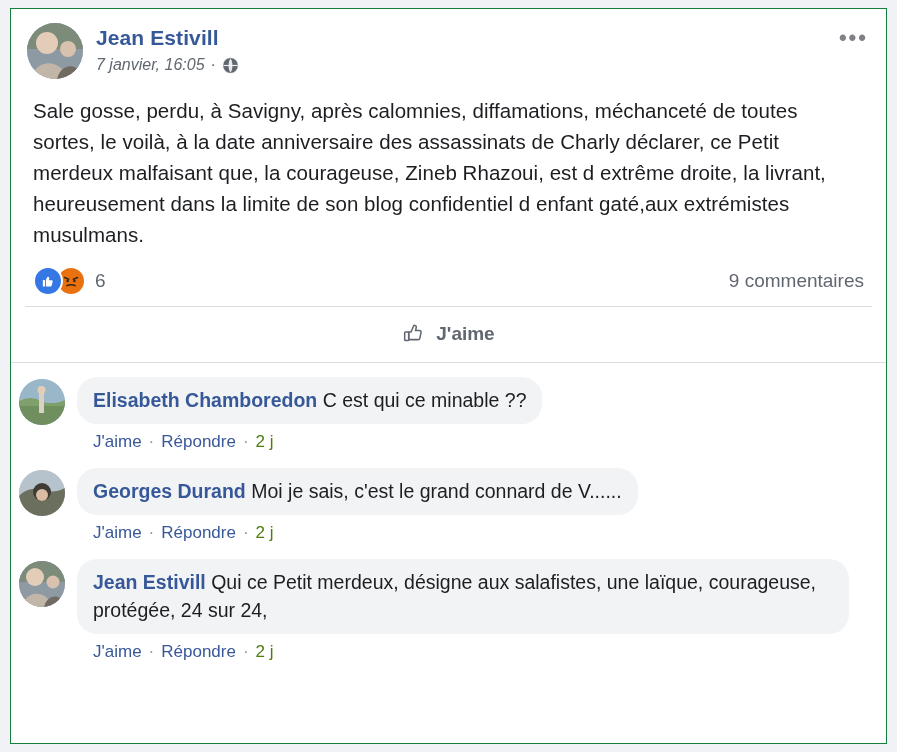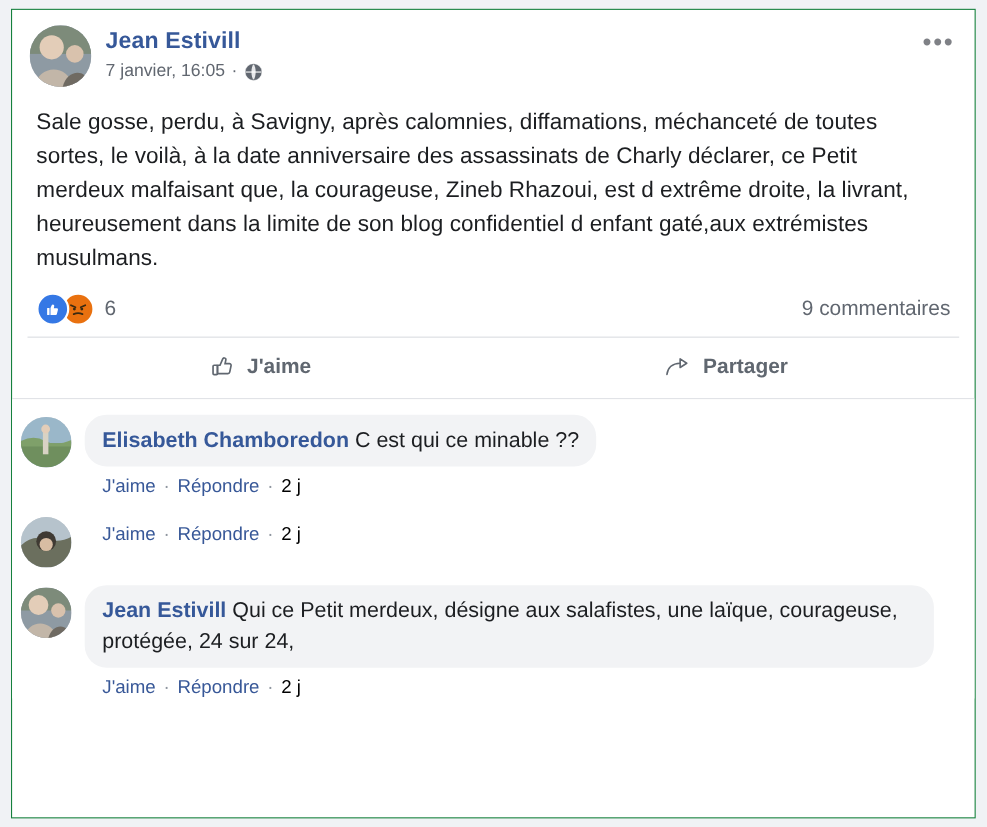--- a/index.html
+++ b/index.html
@@ -57,20 +57,21 @@
     letter-spacing: 0.1px;
   }
   .meta {
     color: #616770;
     font-size: 16px;
     margin-top: 5px;
     display: flex;
     align-items: center;
     gap: 6px;
     line-height: 19px;
+    font-style: italic;
   }
   .globe-icon {
     display: inline-block;
     width: 17px;
     height: 17px;
     position: relative;
     top: 1px;
   }
   .dots-menu {
     position: absolute;
@@ -194,21 +195,21 @@
   }
   .comment-actions {
     margin: 8px 0 0 16px;
     font-size: 17px;
     color: #385898;
     display: flex;
     align-items: center;
     gap: 7px;
   }
   .comment-actions .sep { color: #8d949e; }
-  .comment-actions .time { color: #000000; }
+  .comment-actions .time { color: #4d7c0f; }
   .comment-actions .link { cursor: pointer; font-weight: normal; }
 </style>
 </head>
 <body>
 
 <div id="page">
   <div class="card">
 
     <div class="post-header">
       <div class="avatar">
@@ -267,29 +268,20 @@
     <div class="action-bar">
       <div class="action-btn">
         <span>
           <svg width="23" height="23" viewBox="0 0 24 24" fill="none" stroke="#606770" stroke-width="1.6">
             <path d="M7 10.5 h2.4 l2.6-6 c.3-.7 1-1.1 1.7-.9 .9.2 1.4 1.1 1.2 2 l-.7 3.3 h4.1 c1 0 1.8.95 1.6 1.95 l-1.3 6.2 c-.16.8-.86 1.35-1.66 1.35 H7 Z"></path>
             <rect x="2.8" y="10.5" width="4.2" height="8.9" rx="1"></rect>
           </svg>
         </span>
         <span>J'aime</span>
       </div>
-      <div class="action-btn">
-        <span>
-          <svg width="24" height="23" viewBox="0 0 26 24" fill="none" stroke="#606770" stroke-width="1.6">
-            <path d="M2.5 19.5 C3.5 11 9.5 8.6 15.5 8.4" stroke-linecap="round"></path>
-            <path d="M15.5 4.2 L22 8.4 L15.5 12.6 Z" stroke-linejoin="round"></path>
-          </svg>
-        </span>
-        <span>Partager</span>
-      </div>
     </div>
 
     <div class="divider"></div>
 
     <div class="comments">
 
       <div class="comment">
         <div class="comment-avatar">
           <svg viewBox="0 0 46 46">
             <rect width="46" height="46" fill="#9ab7c9"></rect>
@@ -317,20 +309,24 @@
       <div class="comment">
         <div class="comment-avatar">
           <svg viewBox="0 0 46 46">
             <rect width="46" height="46" fill="#b6c3cc"></rect>
             <path d="M0 26 q10-10 23-6 q12 4 23-2 v28 H0 Z" fill="#6b6f5e"></path>
             <circle cx="23" cy="22" r="9" fill="#3f3a33"></circle>
             <circle cx="23" cy="25" r="6" fill="#d8bda3"></circle>
           </svg>
         </div>
         <div class="comment-main">
+          <div class="bubble">
+            <span class="cname">Georges Durand</span>
+            <span>Moi je sais, c'est le grand connard de V......</span>
+          </div>
           <div class="comment-actions">
             <span class="link">J'aime</span>
             <span class="sep">·</span>
             <span class="link">Répondre</span>
             <span class="sep">·</span>
             <span class="time">2 j</span>
           </div>
         </div>
       </div>
 

